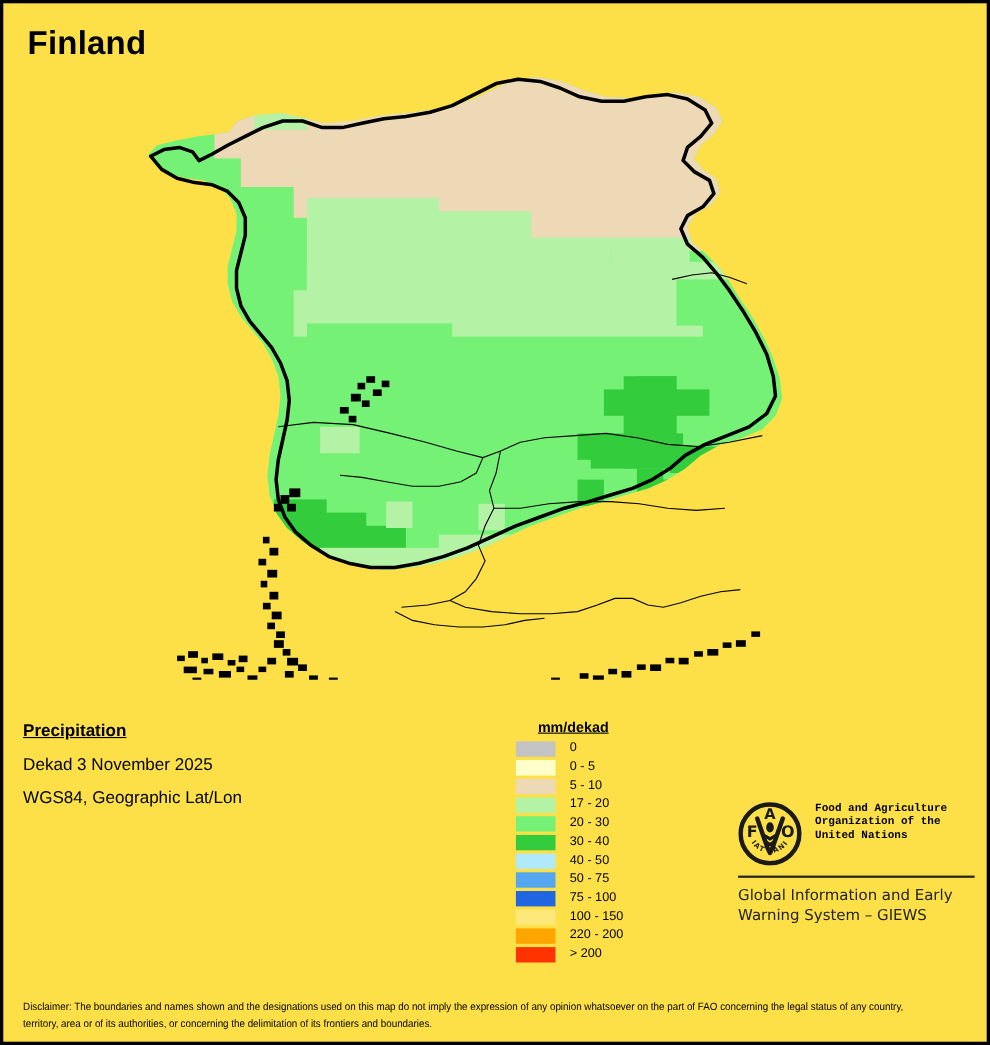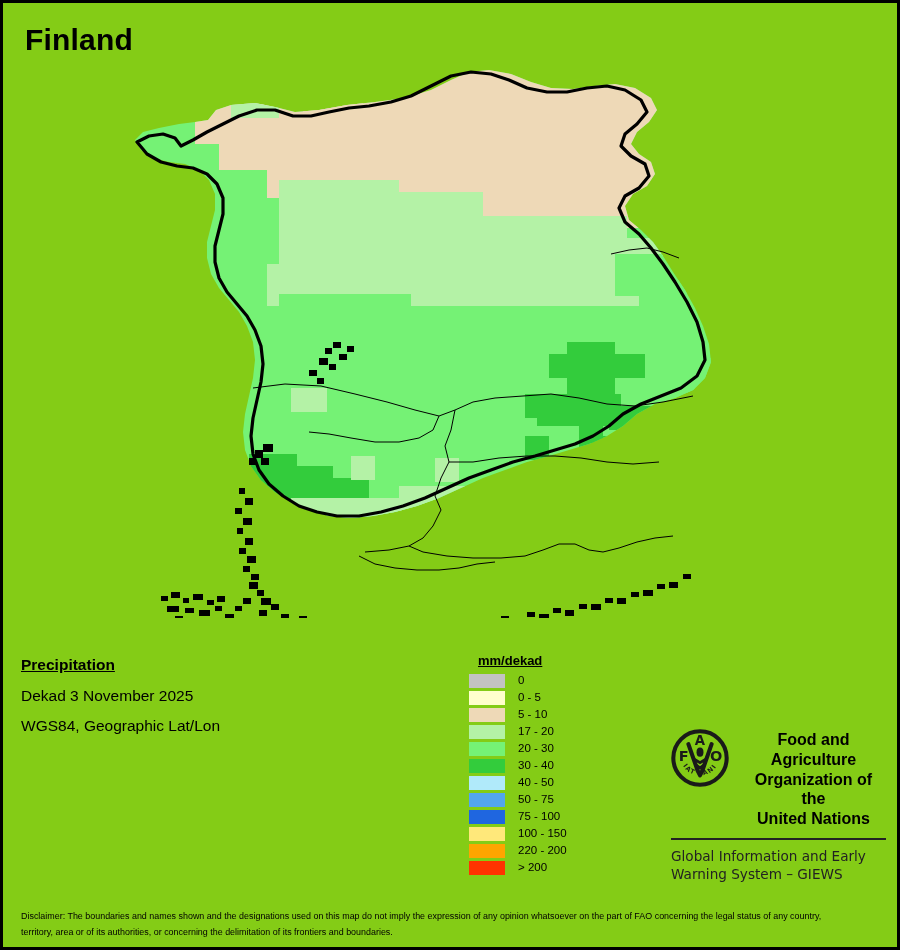--- a/index.html
+++ b/index.html
@@ -1,33 +1,33 @@
 <!DOCTYPE html>
 <html><head>
 <meta charset="utf-8">
 <style>
   html,body{margin:0;padding:0;background:#ffffff;}
   body{width:900px;height:950px;font-family:"Liberation Sans",sans-serif;color:#000;}
-  #page{position:relative;width:900px;height:950px;box-sizing:border-box;border:3px solid #000;background:#84cc16;overflow:hidden;}
+  #page{position:relative;width:900px;height:950px;box-sizing:border-box;border:3px solid #000;background:#fde047;overflow:hidden;}
   #title{position:absolute;left:22px;top:20px;font-size:30px;font-weight:bold;letter-spacing:.2px;}
   #map{position:absolute;left:0;top:55px;width:900px;height:560px;}
   #caption{position:absolute;left:18px;top:653px;}
   #caption div{font-size:15.5px;margin-bottom:12.5px;white-space:nowrap;}
   #caption div.hdr{font-weight:bold;text-decoration:underline;}
   #legend{position:absolute;left:466px;top:650px;}
-  #legend .lg-title{font-size:13px;font-weight:bold;text-decoration:underline;margin-bottom:4px;margin-left:9px;}
+  #legend .lg-title{font-size:13px;font-weight:bold;text-decoration:underline;margin-bottom:4px;margin-left:20px;}
   #legend table{border-collapse:collapse;}
   #legend td{padding:0;vertical-align:middle;}
   #legend td.sw-cell{width:40px;height:17px;}
   #legend .sw{width:36px;height:14px;display:block;}
   #legend td.lb{font-size:11.5px;padding-left:9px;white-space:nowrap;line-height:17px;}
   #fao{position:absolute;left:668px;top:726px;width:215px;}
   #fao .row{display:flex;align-items:flex-start;}
   #fao .logo{flex:0 0 auto;width:58px;height:58px;margin-right:12px;}
-  #fao .fao-txt{font-family:Liberation Sans, sans-serif;font-size:16px;font-weight:bold;line-height:1.24;padding-top:1px;text-align:center;}
+  #fao .fao-txt{font-family:Liberation Mono, monospace;font-size:10px;font-weight:bold;line-height:1.24;padding-top:1px;}
   #fao .rule{border-top:2.5px solid #222;margin:9px 0 8px 0;width:100%;}
   #fao .giews{font-family:"DejaVu Sans",sans-serif;font-size:13.6px;line-height:1.3;color:#222;}
   #disclaimer{position:absolute;left:18px;top:905px;width:862px;font-family:"Liberation Sans",sans-serif;
       font-size:9.6px;line-height:1.62;color:#000;transform:scaleX(.93);transform-origin:left top;}
 </style>
 </head>
 <body>
 
 <div id="page">
 

